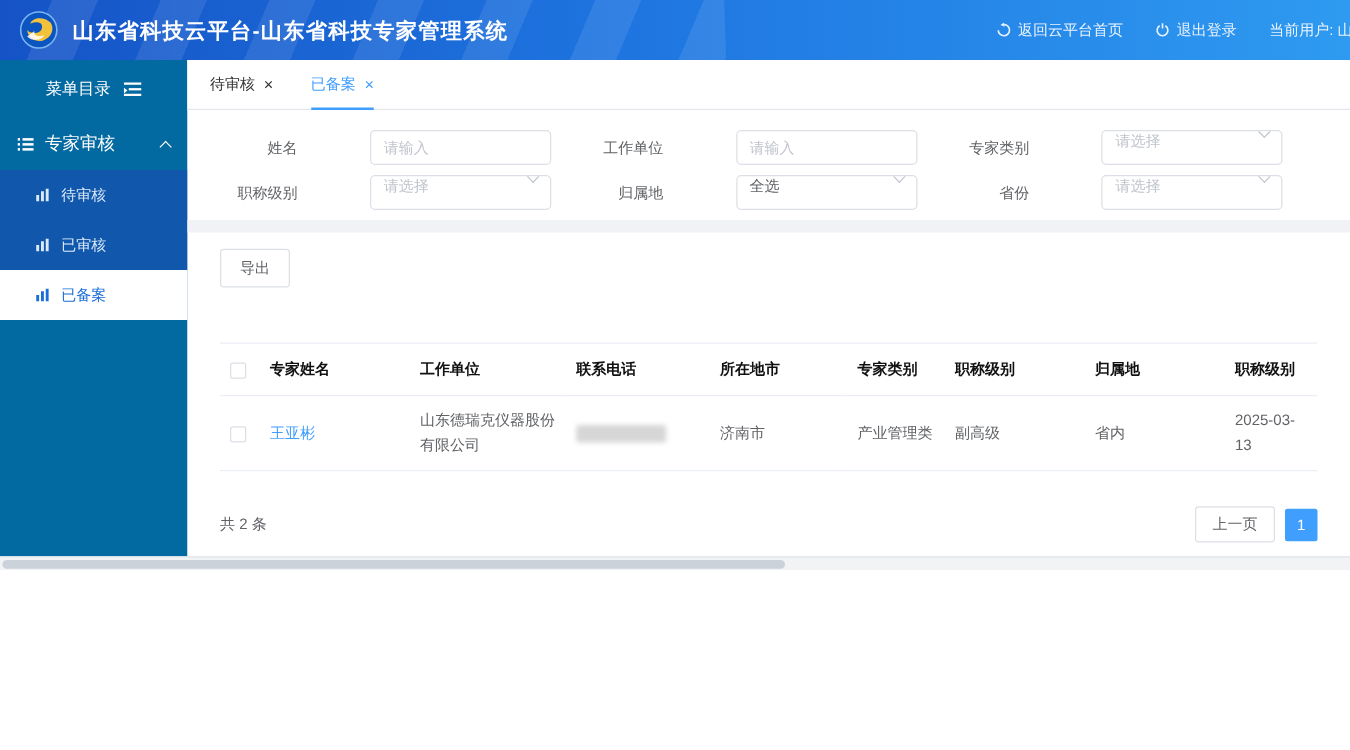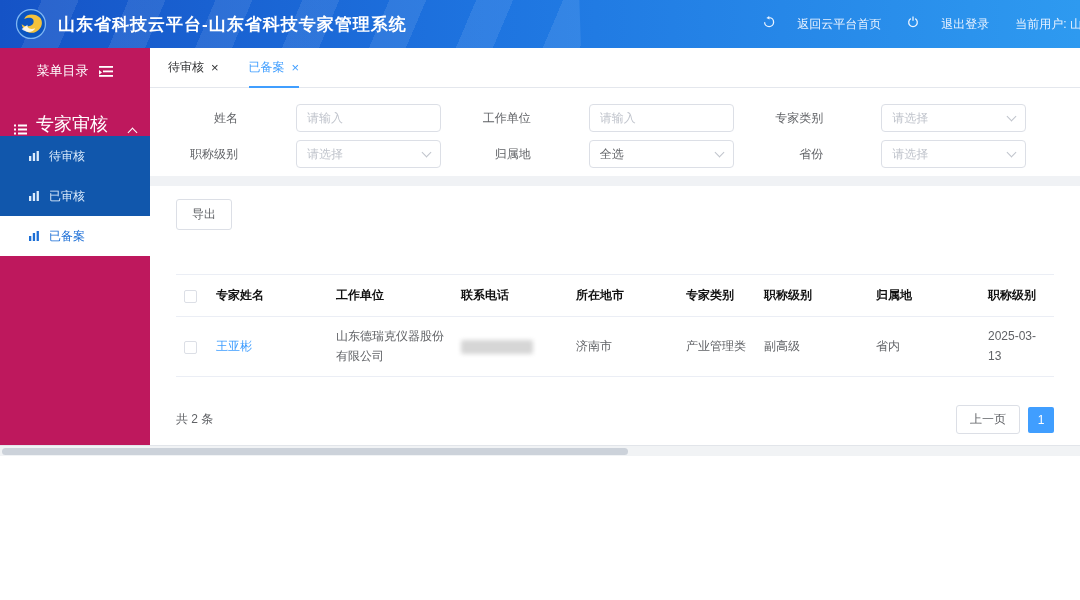--- a/index.html
+++ b/index.html
@@ -21,30 +21,30 @@
     background:repeating-linear-gradient(115deg, rgba(255,255,255,0.09) 0 34px, rgba(255,255,255,0) 34px 80px);
     transform:rotate(-2deg); pointer-events:none;
   }
   .brand { display:flex; align-items:center; gap:10px; position:relative; z-index:1; }
   .logo { width:34px; height:34px; flex:0 0 34px; }
   .app-title { font-size:17px; font-weight:bold; letter-spacing:1px; white-space:nowrap; }
   .topbar-right {
     position:absolute; right:-14px; top:0; height:48px;
     display:flex; align-items:center; z-index:1; white-space:nowrap;
   }
-  .top-link { display:flex; align-items:flex-start; gap:22px; margin-left:26px; color:#eaf3ff; font-size:12px; cursor:pointer; }
+  .top-link { display:flex; align-items:center; gap:5px; margin-left:26px; color:#eaf3ff; font-size:12px; cursor:pointer; }
   .top-user { margin-left:26px; color:#eaf3ff; font-size:12px; }
 
   
   .main-wrap { flex:1; display:flex; min-height:0; }
 
   
-  .sidebar { width:150px; flex:0 0 150px; background:#be185d; color:#fff; display:flex; flex-direction:column; }
+  .sidebar { width:150px; flex:0 0 150px; background:#0369a1; color:#fff; display:flex; flex-direction:column; }
   .menu-title { height:46px; display:flex; align-items:center; justify-content:center; gap:10px; font-size:13px; }
-  .menu-group { height:42px; display:flex; align-items:flex-end; padding:0 14px; gap:9px; font-size:18px; cursor:pointer; }
+  .menu-group { height:42px; display:flex; align-items:center; padding:0 14px; gap:9px; font-size:14px; cursor:pointer; }
   .submenu { background:#1157ac; }
   .submenu-item { height:40px; display:flex; align-items:center; padding-left:28px; gap:9px; font-size:12px; color:#dcebfb; cursor:pointer; }
   .submenu-item.active { background:#ffffff; color:#1b6ed6; }
 
   .chev { display:inline-block; width:7px; height:7px; border-right:1.4px solid currentColor; border-bottom:1.4px solid currentColor; }
   .chev.down { transform:rotate(45deg); margin-top:-3px; }
   .chev.up { transform:rotate(-135deg); margin-top:4px; }
   .menu-group .chev { margin-left:auto; }
 
   
@@ -60,21 +60,21 @@
   .filters { padding:16px 26px 0; }
   .filter-row { display:flex; margin-bottom:8px; }
   .filter-group { flex:1; display:flex; align-items:center; min-width:0;gap:48px; }
   .f-label { width:62px; flex:0 0 62px; text-align:right; margin-right:10px; color:#606266; }
   .f-input, .f-select {
     width:145px; height:28px; border:1px solid #dcdfe6; border-radius:4px;
     padding:0 10px; font-size:12px; color:#606266; background:#fff; outline:none;
     font-family:inherit;
   }
   .f-input::placeholder { color:#c0c4cc; }
-  .f-select { display:flex; align-items:center; justify-content:space-between; cursor:pointer; }
+  .f-select { display:flex; align-items:flex-start; justify-content:space-between; cursor:pointer; }
   .f-select .chev { border-color:#c0c4cc; }
   .f-placeholder { color:#c0c4cc; }
   .f-value { color:#606266; }
   .adv-search { display:flex; align-items:center; justify-content:center; gap:6px; color:#409eff; padding:8px 0 12px; cursor:pointer; }
   .adv-search .chev { border-color:#409eff; }
 
   .strip { height:10px; flex:0 0 10px; background:#f0f2f5; }
 
   
   .toolbar { padding:13px 26px 10px; }

